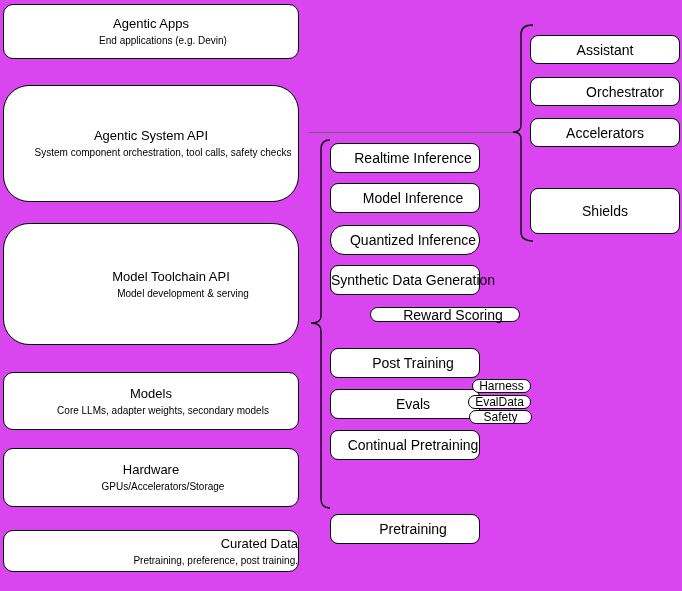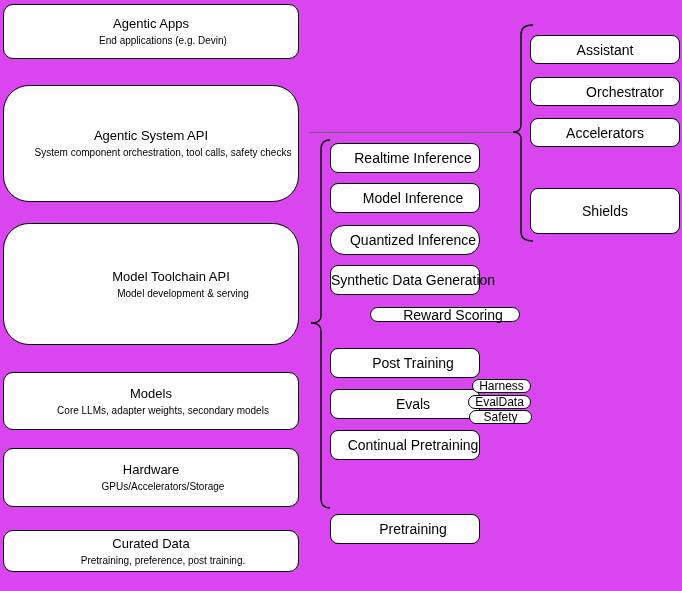--- a/index.html
+++ b/index.html
@@ -98,21 +98,21 @@
   <div class="node" style="left:3px; top:372px; width:296px; height:58px; border-radius:10px;">
     <div class="title">Models</div>
     <div class="subtitle">Core LLMs, adapter weights, secondary models</div>
   </div>
 
   <div class="node" style="left:3px; top:448px; width:296px; height:59px; border-radius:10px;">
     <div class="title">Hardware</div>
     <div class="subtitle">GPUs/Accelerators/Storage</div>
   </div>
 
-  <div class="node" style="left:3px; top:530px; width:296px; height:42px; border-radius:10px;">
+  <div class="node" style="left:3px; top:530px; width:296px; height:42px; border-radius:10px;align-items:flex-end;">
     <div class="title">Curated Data</div>
     <div class="subtitle">Pretraining, preference, post training.</div>
   </div>
 
   <div class="chip mid-z" style="left:330px; top:143px; width:150px; height:30px;">Realtime Inference</div>
   <div class="chip mid-z" style="left:330px; top:183px; width:150px; height:30px;">Model Inference</div>
   <div class="chip mid-z" style="left:330px; top:225px; width:150px; height:30px;border-radius:14px;">Quantized Inference</div>
   <div class="chip mid-z" style="left:330px; top:265px; width:150px; height:30px;">Synthetic Data Generation</div>
   <div class="chip mid-z" style="left:330px; top:307px; width:150px; height:15px;margin-left:40px;">Reward Scoring</div>
   <div class="chip mid-z" style="left:330px; top:348px; width:150px; height:30px;">Post Training</div>

